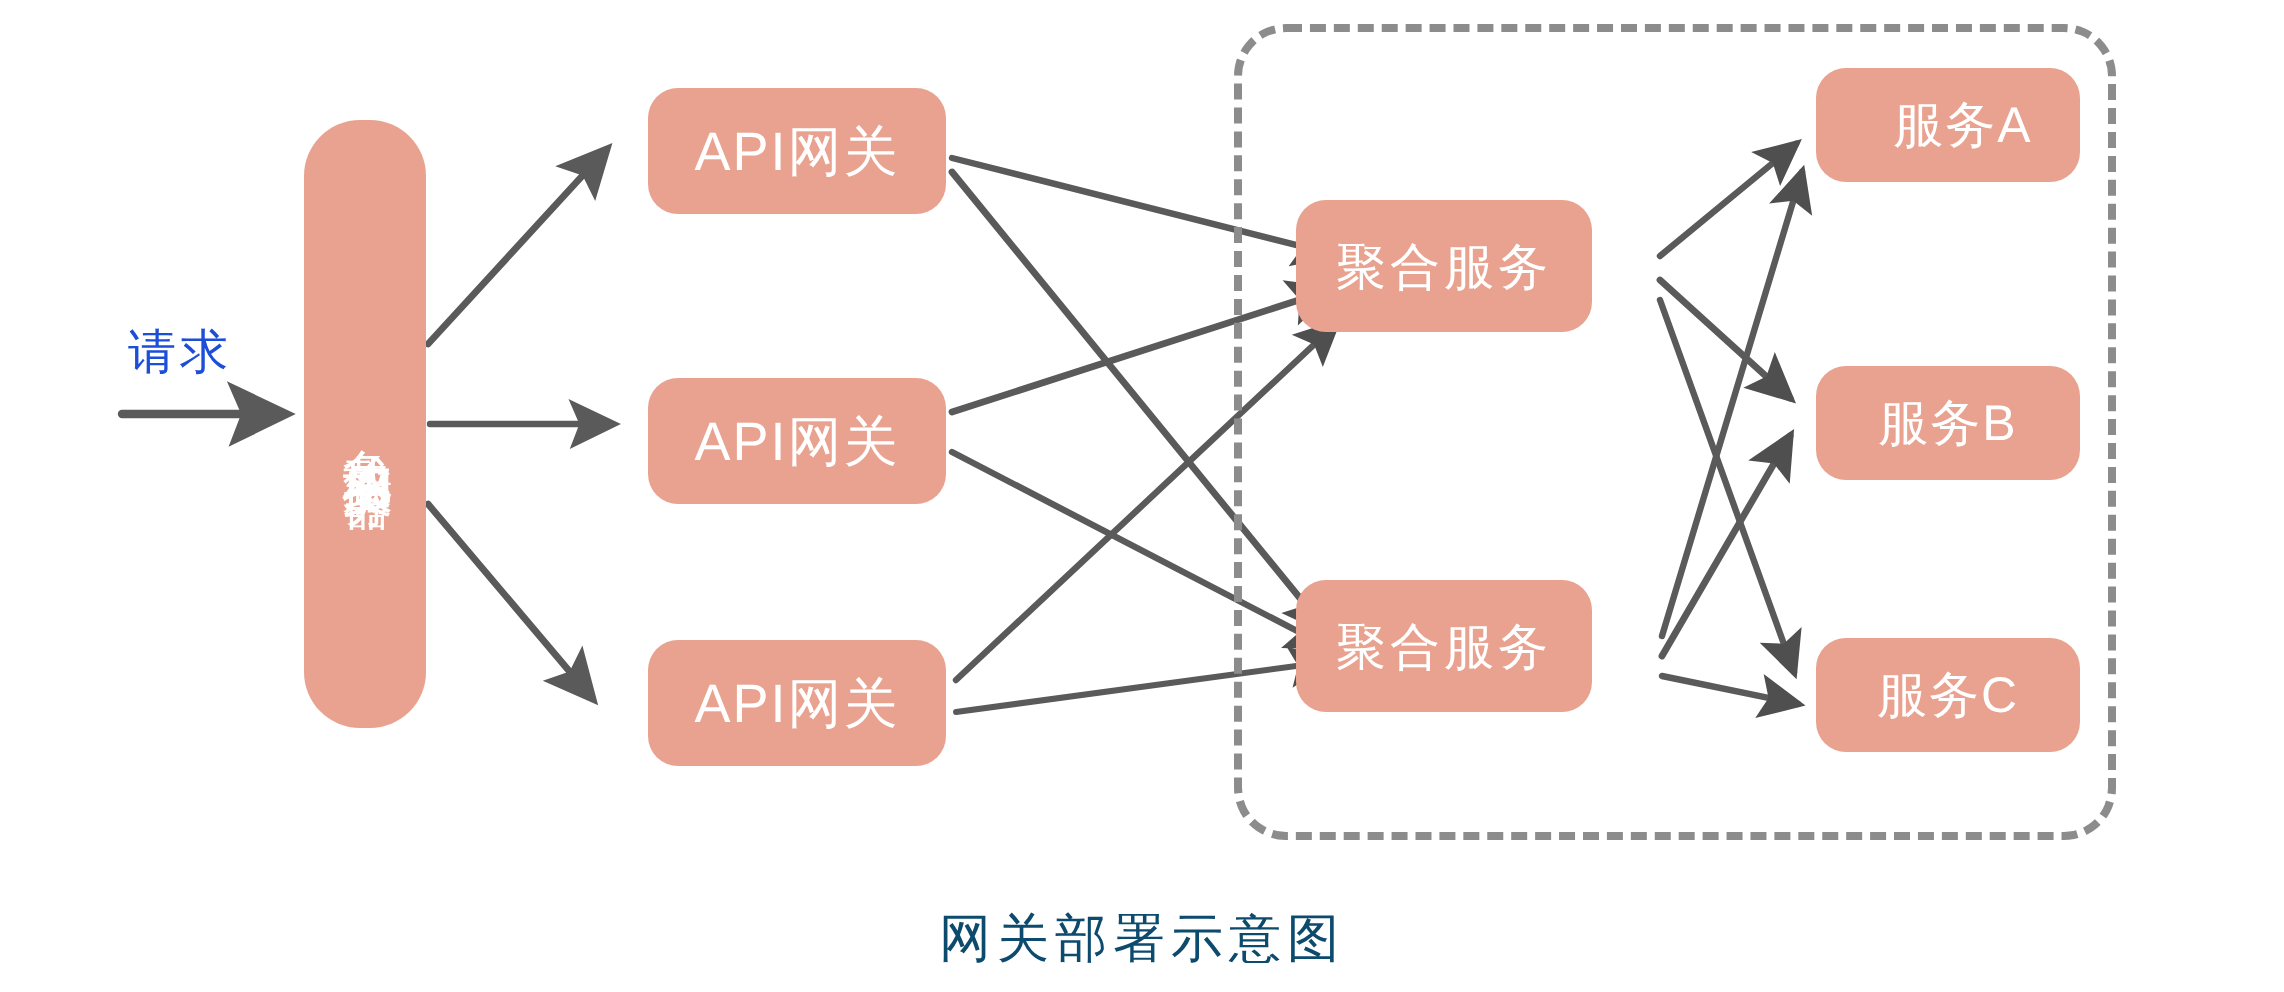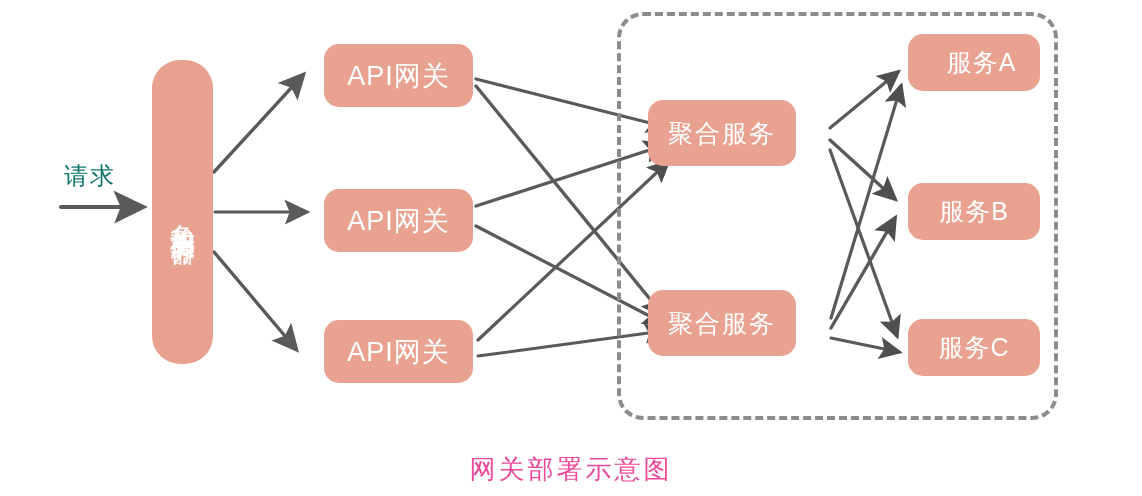--- a/index.html
+++ b/index.html
@@ -95,32 +95,32 @@
     border: 4px dashed #8c8c8c;
     border-radius: 26px;
     box-sizing: border-box;
     z-index: 1;
   }
   .request-label {
     position: absolute;
     left: 64px;
     top: 160px;
     font-size: 24px;
-    color: #0f766e;
+    color: #1d4ed8;
     letter-spacing: 2px;
     z-index: 3;
   }
   .caption {
     position: absolute;
     left: 0;
     top: 452px;
     width: 1142px;
     text-align: center;
     font-size: 26px;
-    color: #ec4899;
+    color: #0c4a6e;
     letter-spacing: 3px;
     z-index: 3;
   }
 </style>
 </head>
 <body>
 
 <div id="canvas">
 
   <svg id="edges" viewBox="0 0 1142 496" xmlns="http://www.w3.org/2000/svg">

